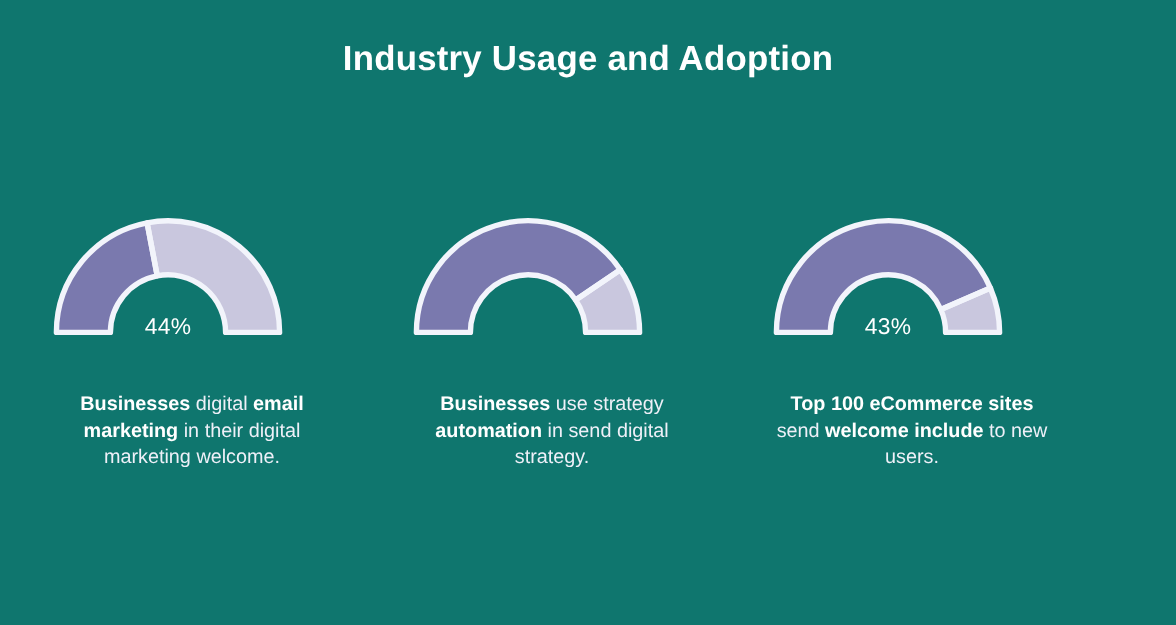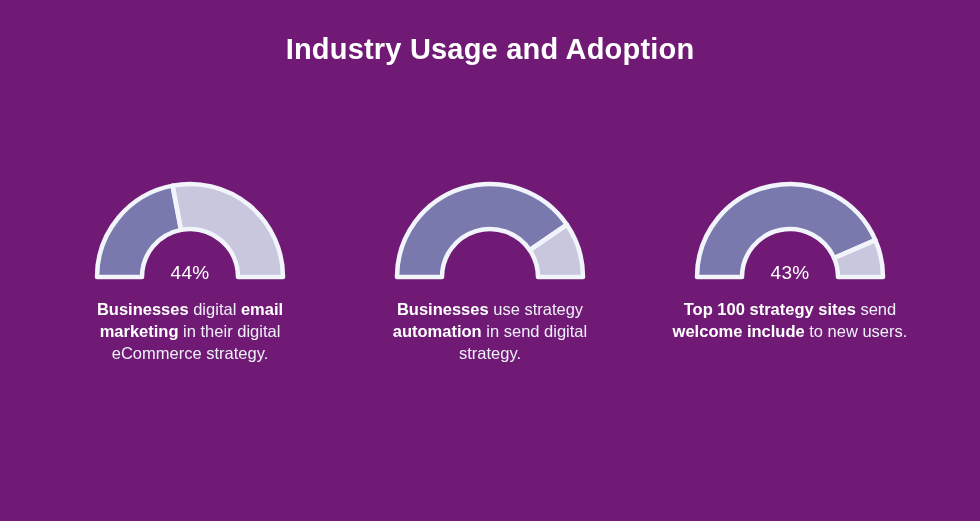--- a/index.html
+++ b/index.html
@@ -10,21 +10,21 @@
     width: 980px;
     height: 521px;
     background: #2a4189;
     font-family: "Liberation Sans", sans-serif;
     overflow: hidden;
     position: relative;
   }
   #infographic {
     position: absolute;
     inset: 0;
-    background: #701a75;
+    background: #0f766e;
   }
   #page-title {
     position: absolute;
     top: 30px;
     left: 0;
     width: 980px;
     text-align: center;
     color: #ffffff;
     font-size: 29px;
     font-weight: bold;
@@ -40,21 +40,21 @@
     display: flex;
     flex-direction: row;
     align-items: flex-start;
     justify-content: center;
   }
   .stat-card {
     position: relative;
     width: 300px;
     display: flex;
     flex-direction: column;
-    align-items: center;
+    gap: 28px;
   }
   .gauge-wrap {
     position: relative;
     width: 200px;
     height: 104px;
   }
   .gauge-svg {
     display: block;
     width: 200px;
     height: 104px;
@@ -96,21 +96,21 @@
       <div class="stat-card">
         <div class="gauge-wrap">
           <svg class="gauge-svg" viewBox="0 0 200 104">
             <path d="M 82.57 5.65 A 93 93 0 0 1 193.00 97.00 L 148.00 97.00 A 48 48 0 0 0 91.01 49.85 Z" fill="#c9c7de" stroke="none"></path>
             <path d="M 7.00 97.00 A 93 93 0 0 1 82.57 5.65 L 91.01 49.85 A 48 48 0 0 0 52.00 97.00 Z" fill="#7a79ae" stroke="none"></path>
             <path d="M 82.57 5.65 A 93 93 0 0 1 193.00 97.00 L 148.00 97.00 A 48 48 0 0 0 91.01 49.85 Z" fill="none" stroke="#f2f4fb" stroke-width="4.5" stroke-linejoin="round"></path>
             <path d="M 7.00 97.00 A 93 93 0 0 1 82.57 5.65 L 91.01 49.85 A 48 48 0 0 0 52.00 97.00 Z" fill="none" stroke="#f2f4fb" stroke-width="4.5" stroke-linejoin="round"></path>
           </svg>
           <div class="gauge-value">44%</div>
         </div>
-        <div class="caption"><b>Businesses</b><span> digital </span><b>email marketing</b><span> in their digital eCommerce strategy.</span></div>
+        <div class="caption"><b>Businesses</b><span> digital </span><b>email marketing</b><span> in their digital marketing welcome.</span></div>
       </div>
       <div class="stat-card">
         <div class="gauge-wrap">
           <svg class="gauge-svg" viewBox="0 0 200 104">
             <path d="M 176.92 44.73 A 93 93 0 0 1 193.00 97.00 L 148.00 97.00 A 48 48 0 0 0 139.70 70.02 Z" fill="#c9c7de" stroke="none"></path>
             <path d="M 7.00 97.00 A 93 93 0 0 1 176.92 44.73 L 139.70 70.02 A 48 48 0 0 0 52.00 97.00 Z" fill="#7a79ae" stroke="none"></path>
             <path d="M 176.92 44.73 A 93 93 0 0 1 193.00 97.00 L 148.00 97.00 A 48 48 0 0 0 139.70 70.02 Z" fill="none" stroke="#f2f4fb" stroke-width="4.5" stroke-linejoin="round"></path>
             <path d="M 7.00 97.00 A 93 93 0 0 1 176.92 44.73 L 139.70 70.02 A 48 48 0 0 0 52.00 97.00 Z" fill="none" stroke="#f2f4fb" stroke-width="4.5" stroke-linejoin="round"></path>
           </svg>
         </div>
@@ -119,17 +119,17 @@
       <div class="stat-card">
         <div class="gauge-wrap">
           <svg class="gauge-svg" viewBox="0 0 200 104">
             <path d="M 185.35 60.07 A 93 93 0 0 1 193.00 97.00 L 148.00 97.00 A 48 48 0 0 0 144.05 77.94 Z" fill="#c9c7de" stroke="none"></path>
             <path d="M 7.00 97.00 A 93 93 0 0 1 185.35 60.07 L 144.05 77.94 A 48 48 0 0 0 52.00 97.00 Z" fill="#7a79ae" stroke="none"></path>
             <path d="M 185.35 60.07 A 93 93 0 0 1 193.00 97.00 L 148.00 97.00 A 48 48 0 0 0 144.05 77.94 Z" fill="none" stroke="#f2f4fb" stroke-width="4.5" stroke-linejoin="round"></path>
             <path d="M 7.00 97.00 A 93 93 0 0 1 185.35 60.07 L 144.05 77.94 A 48 48 0 0 0 52.00 97.00 Z" fill="none" stroke="#f2f4fb" stroke-width="4.5" stroke-linejoin="round"></path>
           </svg>
           <div class="gauge-value">43%</div>
         </div>
-        <div class="caption"><b>Top 100 strategy sites</b><span> send </span><b>welcome include</b><span> to new users.</span></div>
+        <div class="caption"><b>Top 100 eCommerce sites</b><span> send </span><b>welcome include</b><span> to new users.</span></div>
       </div>
     </div>
 
 </div>
 
 </body></html>

